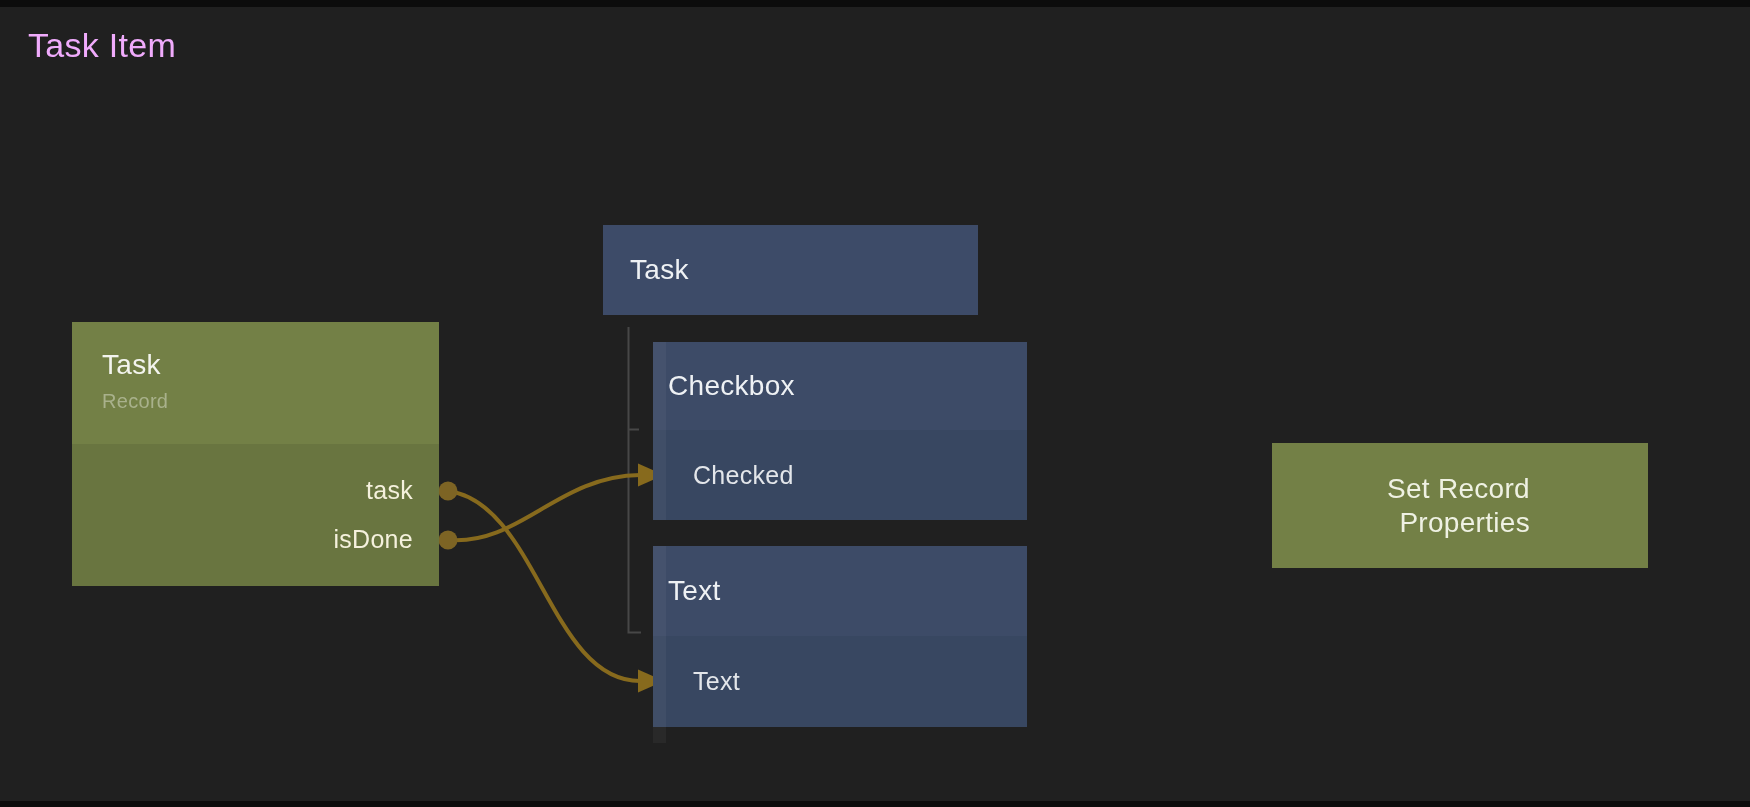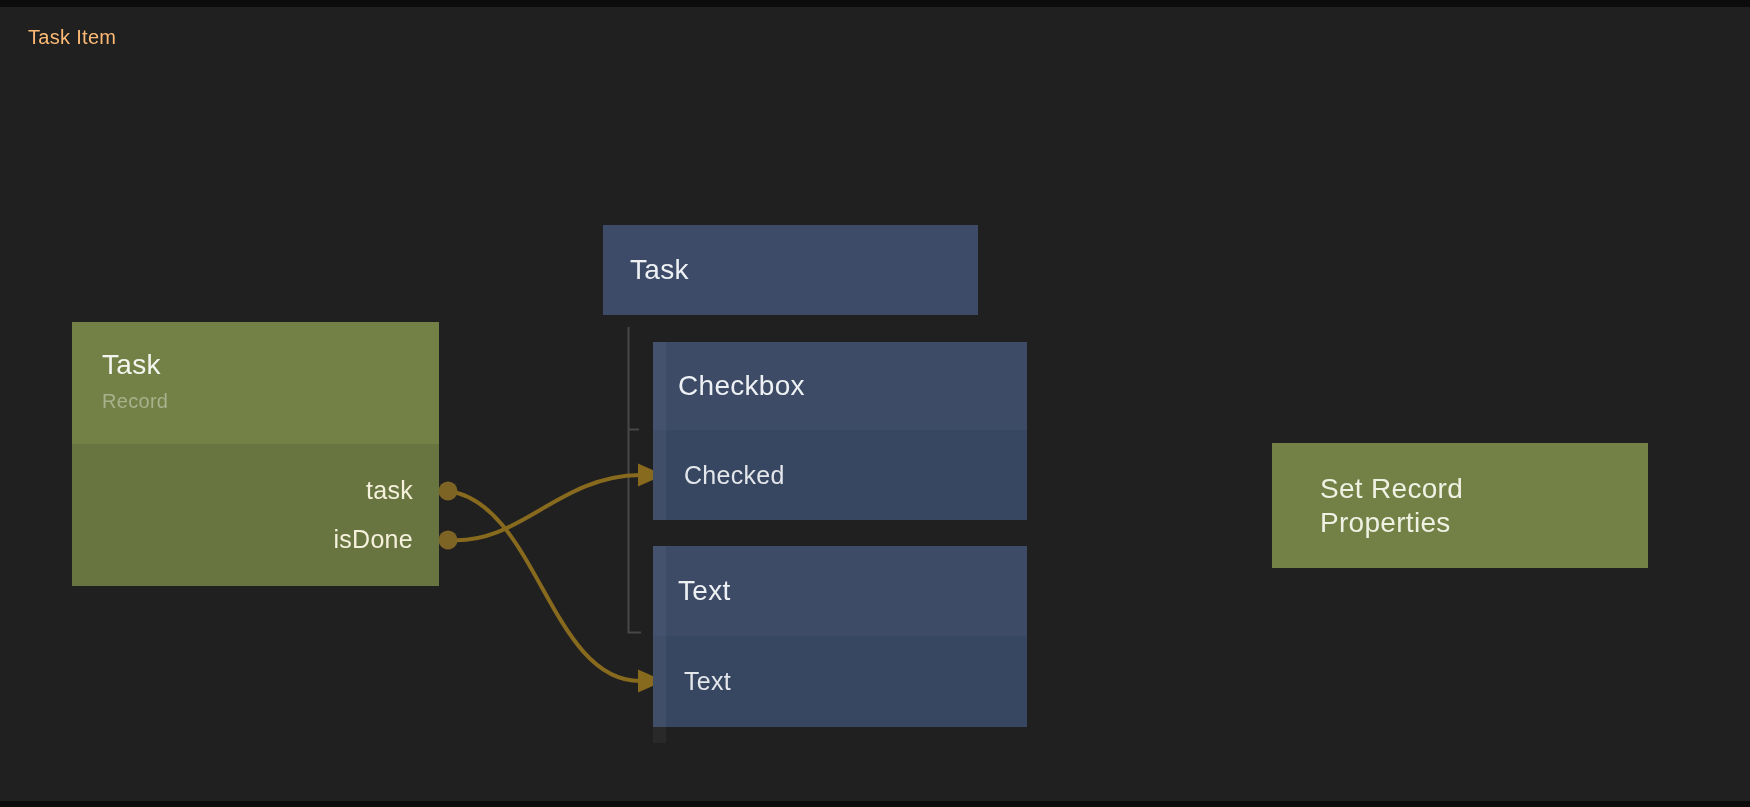--- a/index.html
+++ b/index.html
@@ -20,22 +20,22 @@
     left: 0; right: 0;
     background: #0c0c0c;
   }
   .letterbox.top { top: 0; height: 7px; }
   .letterbox.bottom { bottom: 0; height: 6px; }
 
   .page-title {
     position: absolute;
     left: 28px;
     top: 26px;
-    font-size: 20px;
-    color: #fdba74;
+    font-size: 34px;
+    color: #f0abfc;
     letter-spacing: 0.3px;
     text-align: center;
   }
 
   .node { position: absolute; box-sizing: border-box; }
 
   
   .node-task { left: 72px; top: 322px; width: 367px; height: 264px; }
   .node-task .hd {
     height: 122px;
@@ -93,34 +93,34 @@
     position: absolute;
     left: 0; top: 0; bottom: 0;
     width: 13px;
     background: rgba(255,255,255,0.045);
     pointer-events: none;
   }
   .blue-node .hd {
     background: #3d4b67;
     display: flex;
     align-items: center;
-    padding-left: 25px;
+    padding-left: 15px;
     font-size: 28px;
     color: #eef1f4;
     letter-spacing: 0.3px;
     box-sizing: border-box;
   }
   .blue-node .bd {
     background: #384761;
     box-sizing: border-box;
   }
   .in-row {
     display: flex;
     align-items: center;
-    padding-left: 31px;
+    padding-left: 40px;
     font-size: 25px;
     color: #e3e6ea;
     letter-spacing: 0.3px;
     height: 100%;
     box-sizing: border-box;
   }
   .node-checkbox { left: 653px; top: 342px; width: 374px; height: 178px; }
   .node-checkbox .hd { height: 88px; }
   .node-checkbox .bd { height: 90px; }
   .node-text { left: 653px; top: 546px; width: 374px; height: 197px; }
@@ -134,20 +134,21 @@
     display: flex;
     align-items: center;
     padding-left: 48px;
   }
   .node-srp .title {
     width: 210px;
     font-size: 28px;
     color: #eff1e3;
     line-height: 34px;
     letter-spacing: 0.3px;
+    text-align: right;
   }
 
   
   svg.wires {
     position: absolute;
     left: 0; top: 0;
     width: 1750px;
     height: 807px;
     pointer-events: none;
   }

